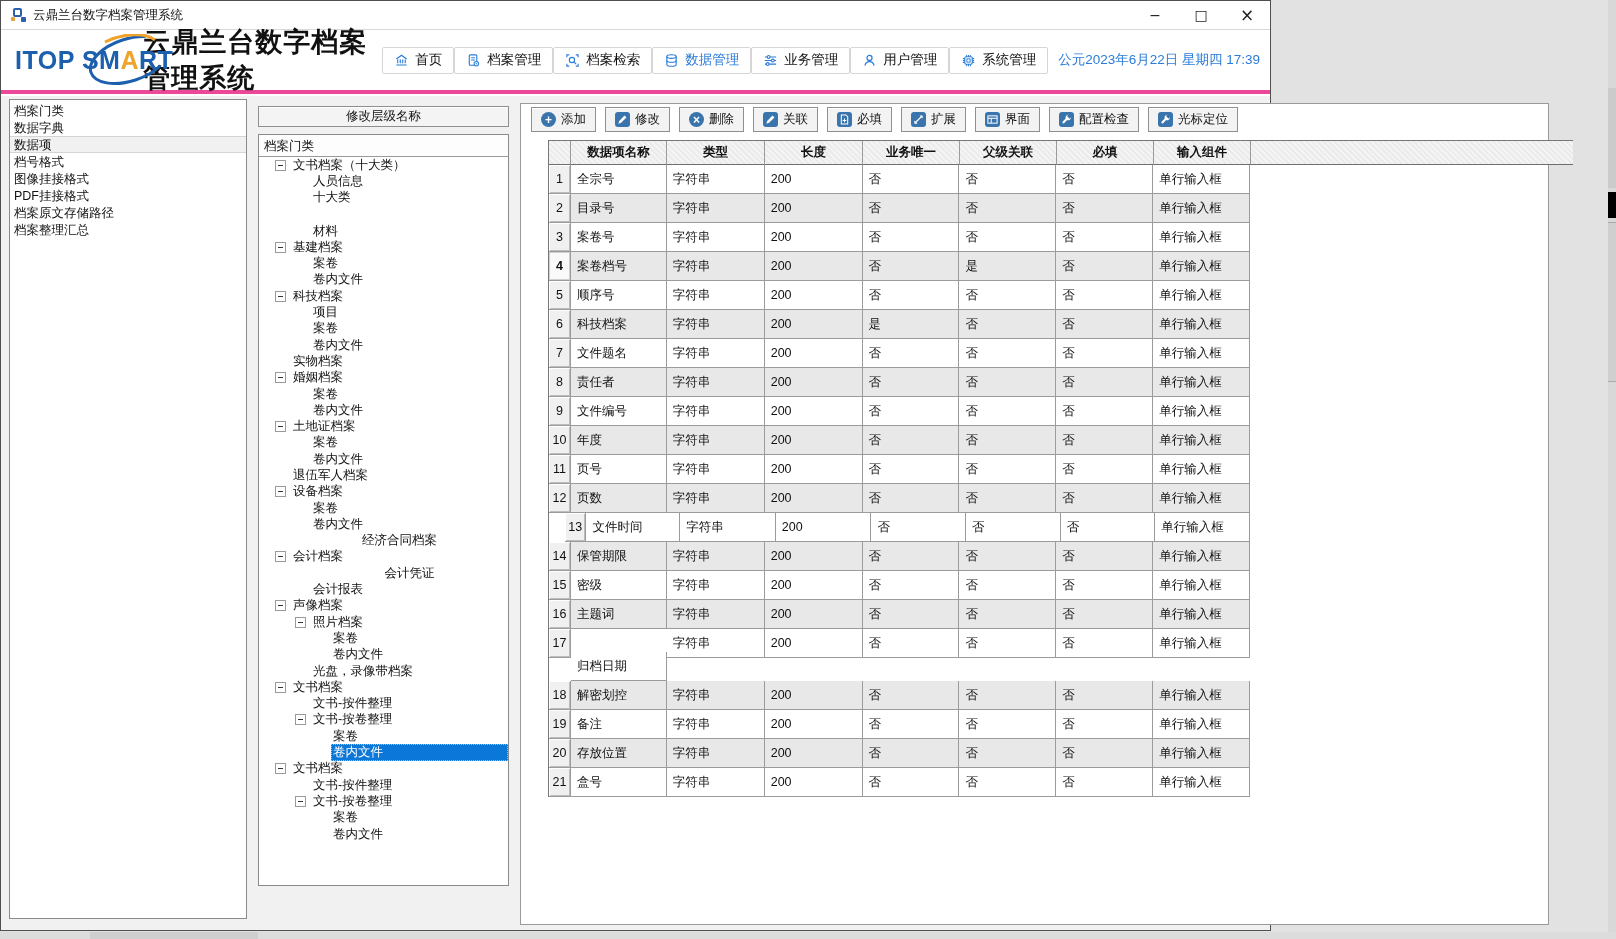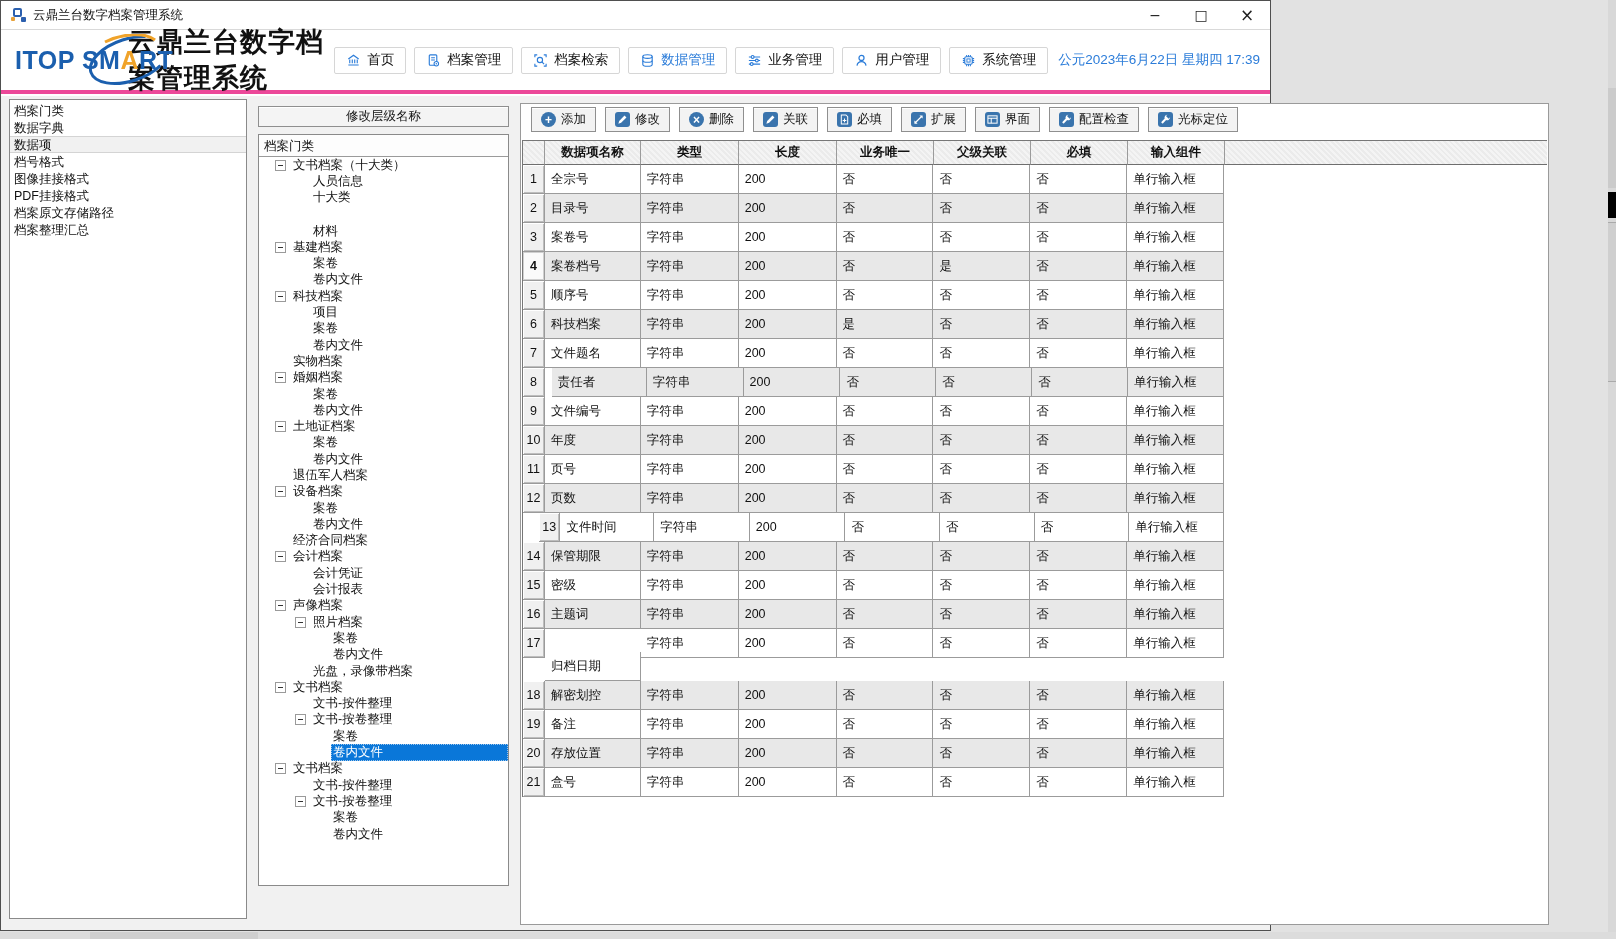--- a/index.html
+++ b/index.html
@@ -21,21 +21,21 @@
     font-size:14px; color:#222; font-family:"DejaVu Sans",sans-serif; }
   
   .header { height:64px; display:flex; align-items:center; border-bottom:4px solid #ec4899;
     background:#fff; padding-left:14px; }
   .logo { position:relative; width:158px; height:44px; }
   .logo-text { position:absolute; left:0; top:8px; font-size:25px; font-weight:800;
     letter-spacing:0.5px; color:#1b5fae; white-space:nowrap; }
   .logo-text .orange { color:#f0a32a; }
   .logo svg { position:absolute; left:70px; top:-4px; pointer-events:none; }
   .page-title { font-size:27px; font-weight:700; color:#111; margin-left:16px; letter-spacing:1px; }
-  .nav { margin-left:auto; display:flex; gap:8px; align-items:center; margin-right:10px; }
+  .nav { margin-left:auto; display:flex; align-items:center; margin-right:10px; }
   .nav-btn { display:flex; align-items:center; gap:6px; height:27px; padding:0 11px;
     border:1px solid #d6d6d6; border-radius:2px; background:#fff; font-size:13.5px; color:#111;
     cursor:pointer; white-space:nowrap; }
   .nav-btn.active { color:#2b7cd9; }
   .nav-ic { width:15px; height:15px; display:flex; }
   .datetime { font-size:13.5px; color:#2b7cd9; margin-right:10px; white-space:nowrap; }
   
   .main { position:absolute; top:95px; left:0; right:0; bottom:0; background:#f1f1f1; }
   
   .sidebar { position:absolute; left:8px; top:3px; width:238px; height:820px;
@@ -64,21 +64,21 @@
     background:#fff; border:1px solid #9a9a9a; }
   .toolbar { display:flex; gap:9px; padding:3px 0 0 10px; height:31px; }
   .tb-btn { display:flex; align-items:center; gap:5px; height:25px; padding:0 9px;
     background:#f3f3f3; border:1px solid #8f8f8f; box-shadow:inset 0 1px 0 #fff;
     font-size:12.5px; color:#111; cursor:pointer; white-space:nowrap; }
   .tbico { width:15px; height:15px; background:#3a74ad; border-radius:3px; color:#fff;
     display:flex; align-items:center; justify-content:center; font-size:12px; font-weight:bold;
     line-height:1; flex:none; }
   .tbico.round { border-radius:50%; }
   
-  .grid { margin:5px 0 0 1px; width:1025px; font-size:12.5px; }
+  .grid { margin:5px 0 0 1px; width:1025px; font-size:12.5px;padding-left:26px; }
   .g-head { display:flex; width:1025px; border-top:1px solid #777; border-left:1px solid #777; }
   .g-hcell { height:24px; line-height:23px; text-align:center; font-weight:bold; color:#111;
     background:repeating-linear-gradient(45deg,#f4f4f4 0 2px,#ebebeb 2px 4px);
     border-right:1px solid #9b9b9b; border-bottom:1px solid #6e6e6e; }
   .g-row { display:flex; width:702px; border-left:1px solid #777; }
   .g-cell { height:29px; line-height:28px; padding-left:6px; color:#111;
     border-right:1px solid #9b9b9b; border-bottom:1px solid #9b9b9b; overflow:hidden; }
   .g-num { text-align:center; padding-left:0; background:#f0f0f0;
     box-shadow:inset 1px 1px 0 #fff, inset -1px -1px 0 #bdbdbd; }
   .g-row.even .g-cell { background:#e8e8e8; }
@@ -305,31 +305,31 @@
               <span class="tree-label">设备档案</span>
             </div>
             <div class="tree-row" style="padding-left: 36px;">
               <span class="leafpad"></span>
               <span class="tree-label">案卷</span>
             </div>
             <div class="tree-row" style="padding-left: 36px;">
               <span class="leafpad"></span>
               <span class="tree-label">卷内文件</span>
             </div>
-            <div class="tree-row" style="padding-left: 16px;">
+            <div class="tree-row" style="padding-left: 16px; justify-content: center;">
               <span class="leafpad"></span>
               <span class="tree-label">经济合同档案</span>
             </div>
             <div class="tree-row" style="padding-left: 16px;">
               <span class="expander">
                 <i></i>
               </span>
               <span class="tree-label">会计档案</span>
             </div>
-            <div class="tree-row" style="padding-left: 36px;">
+            <div class="tree-row" style="padding-left: 36px; justify-content: center;">
               <span class="leafpad"></span>
               <span class="tree-label">会计凭证</span>
             </div>
             <div class="tree-row" style="padding-left: 36px;">
               <span class="leafpad"></span>
               <span class="tree-label">会计报表</span>
             </div>
             <div class="tree-row" style="padding-left: 16px;">
               <span class="expander">
                 <i></i>
@@ -553,21 +553,21 @@
               <div class="g-cell" style="width: 96px;">文件题名</div>
               <div class="g-cell" style="width: 98px;">字符串</div>
               <div class="g-cell" style="width: 98px;">200</div>
               <div class="g-cell" style="width: 97px;">否</div>
               <div class="g-cell" style="width: 97px;">否</div>
               <div class="g-cell" style="width: 97px;">否</div>
               <div class="g-cell" style="width: 97px;">单行输入框</div>
             </div>
             <div class="g-row even">
               <div class="g-cell g-num" style="width: 22px;">8</div>
-              <div class="g-cell" style="width: 96px; margin-left: 7px;">责任者</div>
+              <div class="g-cell" style="width: 96px;">责任者</div>
               <div class="g-cell" style="width: 98px;">字符串</div>
               <div class="g-cell" style="width: 98px;">200</div>
               <div class="g-cell" style="width: 97px;">否</div>
               <div class="g-cell" style="width: 97px;">否</div>
               <div class="g-cell" style="width: 97px;">否</div>
               <div class="g-cell" style="width: 97px;">单行输入框</div>
             </div>
             <div class="g-row">
               <div class="g-cell g-num" style="width: 22px;">9</div>
               <div class="g-cell" style="width: 96px;">文件编号</div>

